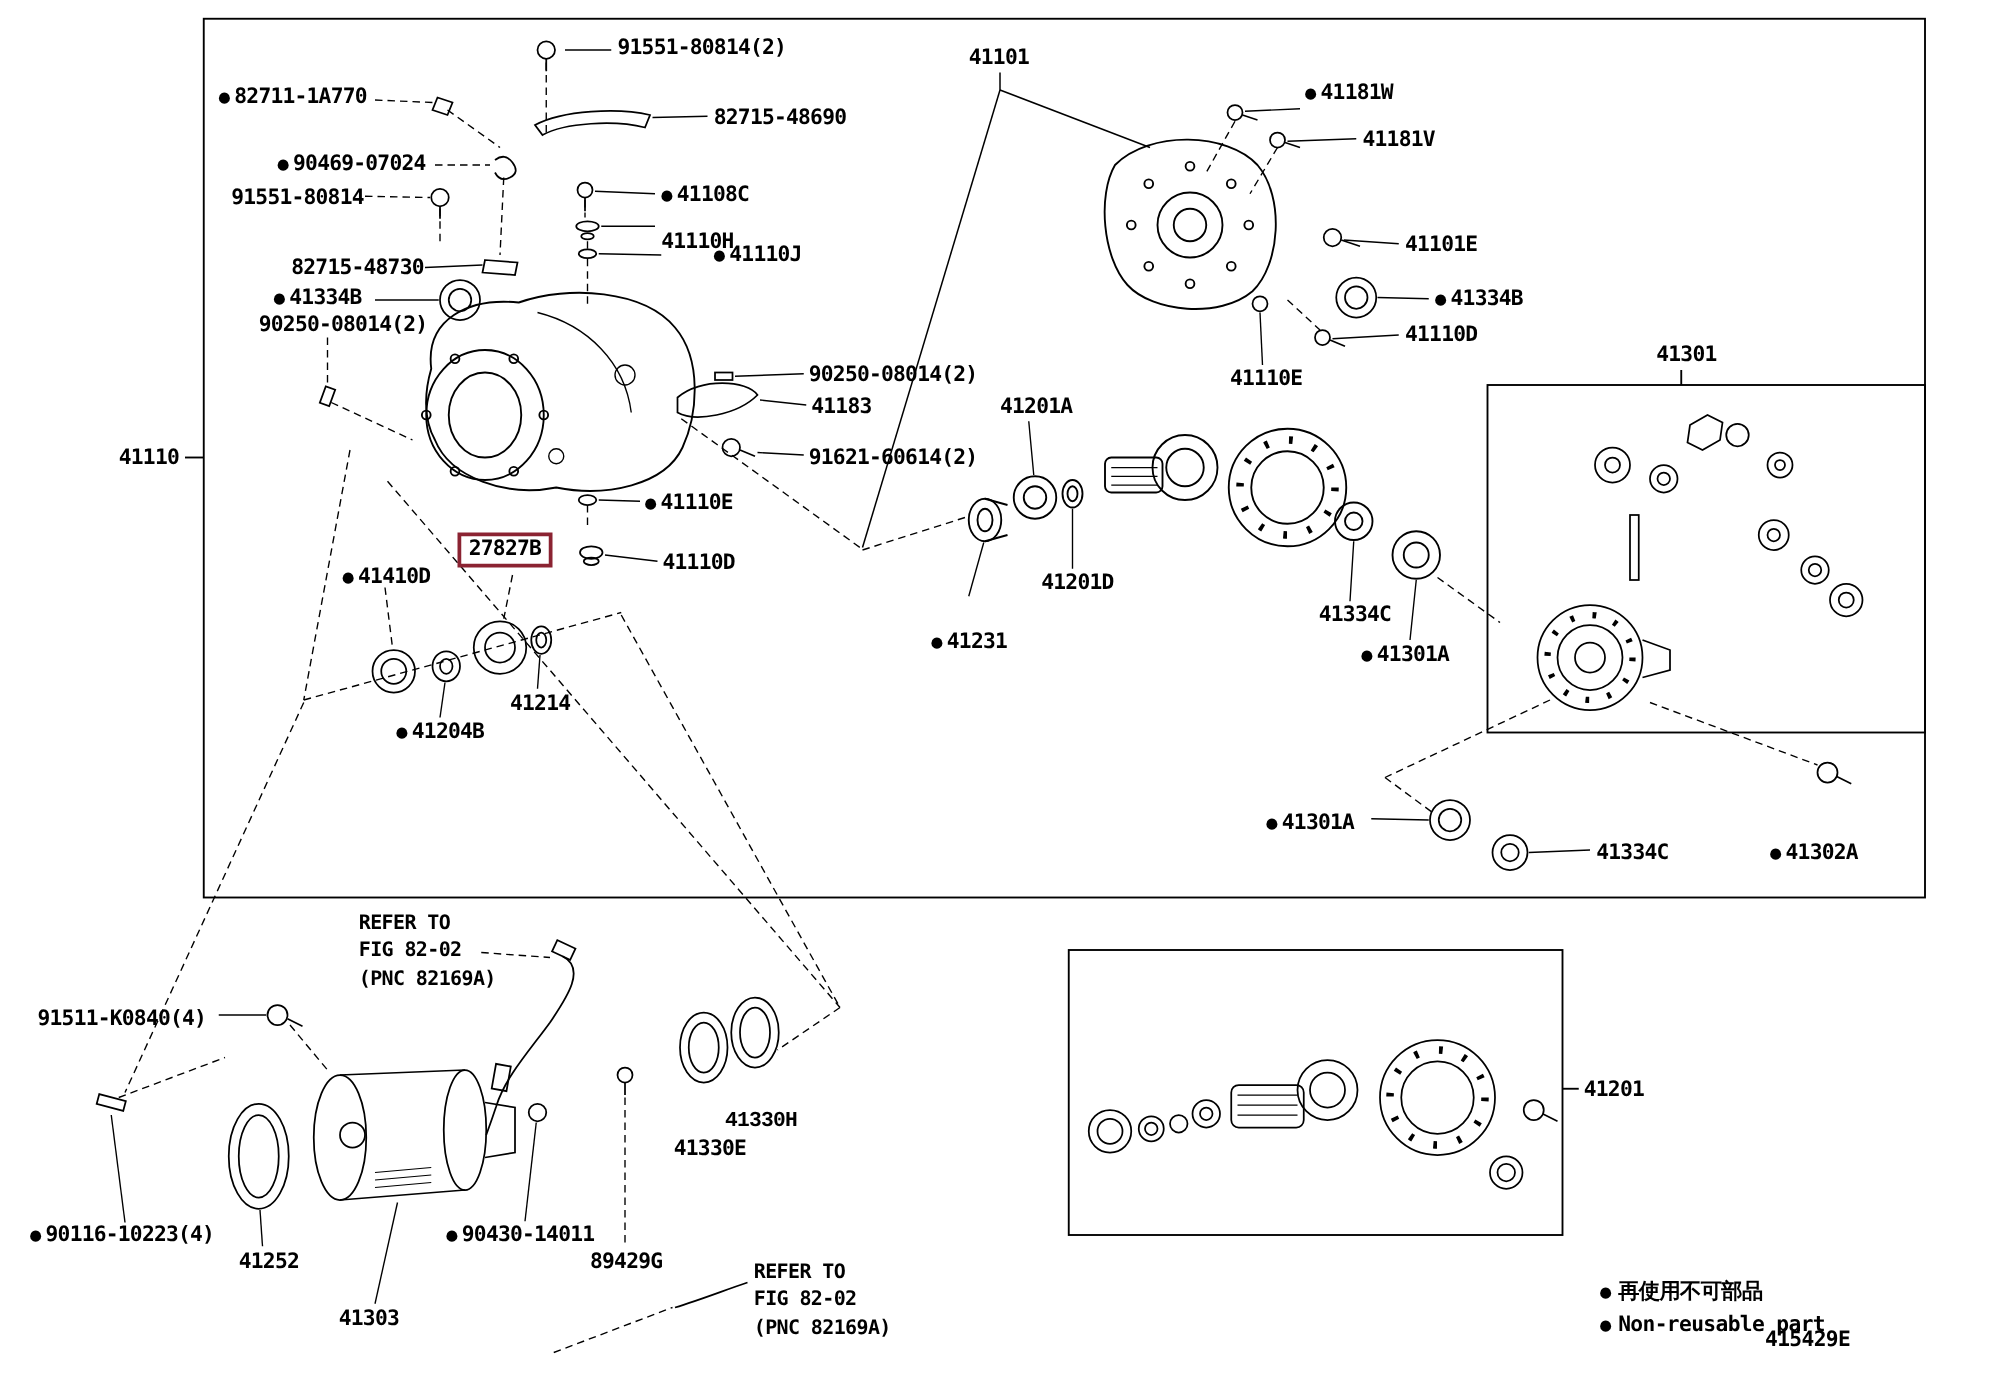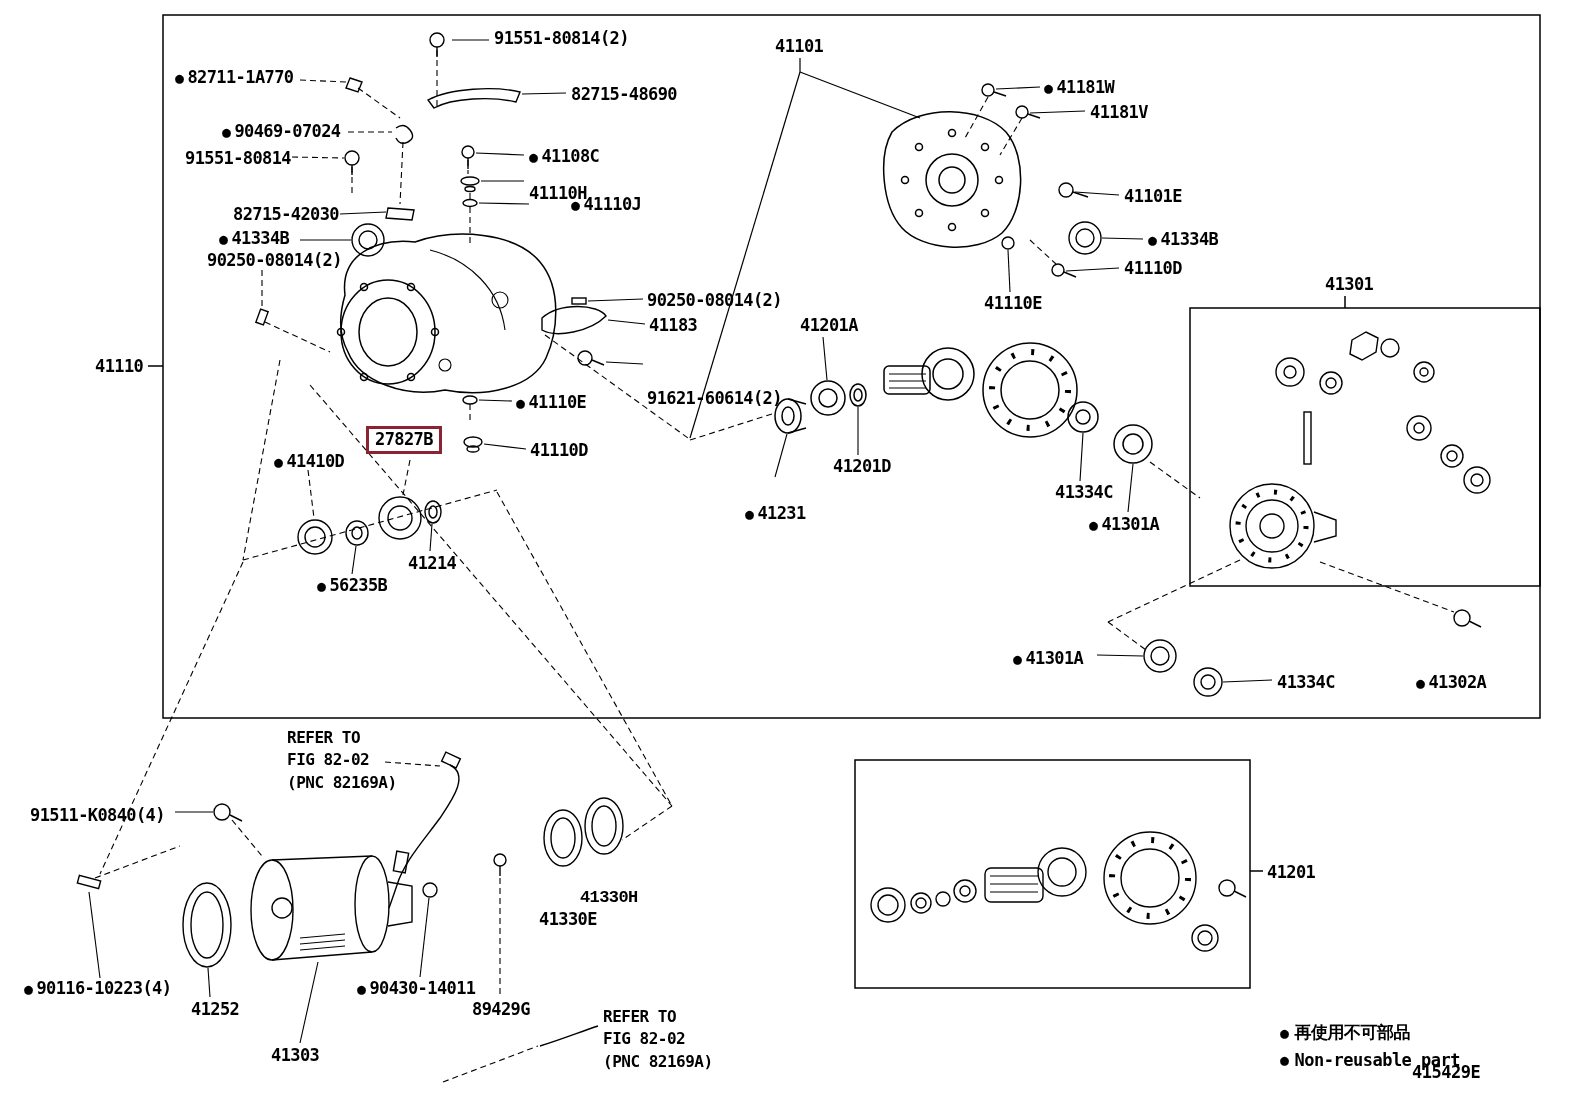--- a/index.html
+++ b/index.html
@@ -313,46 +313,46 @@
 
   <div id="label-layer">
       <div class="part-label" style="left: 494px; top: 29px;"><span>91551-80814(2)</span></div>
       <div class="part-label" style="left: 175px; top: 68px;"><span class="dot">●</span><span>82711-1A770</span></div>
       <div class="part-label" style="left: 571px; top: 85px;"><span>82715-48690</span></div>
       <div class="part-label" style="left: 222px; top: 122px;"><span class="dot">●</span><span>90469-07024</span></div>
       <div class="part-label" style="left: 185px; top: 149px;"><span>91551-80814</span></div>
       <div class="part-label" style="left: 529px; top: 147px;"><span class="dot">●</span><span>41108C</span></div>
       <div class="part-label" style="left: 529px; top: 184px;"><span>41110H</span></div>
       <div class="part-label" style="left: 535px; top: 195px; margin-left: 36px;"><span class="dot">●</span><span>41110J</span></div>
-      <div class="part-label" style="left: 233px; top: 205px;"><span>82715-42030</span></div>
+      <div class="part-label" style="left: 233px; top: 205px;"><span>82715-48730</span></div>
       <div class="part-label" style="left: 219px; top: 229px;"><span class="dot">●</span><span>41334B</span></div>
       <div class="part-label" style="left: 207px; top: 251px;"><span>90250-08014(2)</span></div>
       <div class="part-label" style="left: 775px; top: 37px;"><span>41101</span></div>
-      <div class="part-label" style="left: 1044px; top: 78px;"><span class="dot">●</span><span>41181W</span></div>
+      <div class="part-label" style="left: 1044px; top: 65px;"><span class="dot">●</span><span>41181W</span></div>
       <div class="part-label" style="left: 1090px; top: 103px;"><span>41181V</span></div>
       <div class="part-label" style="left: 1124px; top: 187px;"><span>41101E</span></div>
       <div class="part-label" style="left: 1148px; top: 230px;"><span class="dot">●</span><span>41334B</span></div>
       <div class="part-label" style="left: 1124px; top: 259px;"><span>41110D</span></div>
       <div class="part-label" style="left: 984px; top: 294px;"><span>41110E</span></div>
       <div class="part-label" style="left: 1325px; top: 275px;"><span>41301</span></div>
       <div class="part-label" style="left: 647px; top: 291px;"><span>90250-08014(2)</span></div>
       <div class="part-label" style="left: 649px; top: 316px;"><span>41183</span></div>
-      <div class="part-label" style="left: 647px; top: 357px; margin-top: 32px;"><span>91621-60614(2)</span></div>
+      <div class="part-label" style="left: 647px; top: 357px;"><span>91621-60614(2)</span></div>
       <div class="part-label" style="left: 800px; top: 316px;"><span>41201A</span></div>
       <div class="part-label" style="left: 516px; top: 393px;"><span class="dot">●</span><span>41110E</span></div>
       <div class="part-label" style="left: 95px; top: 357px;"><span>41110</span></div>
       <div class="part-label highlight" style="left: 366px; top: 426px; border-color: rgb(139, 35, 50);"><span>27827B</span></div>
       <div class="part-label" style="left: 530px; top: 441px;"><span>41110D</span></div>
       <div class="part-label" style="left: 274px; top: 452px;"><span class="dot">●</span><span>41410D</span></div>
       <div class="part-label" style="left: 745px; top: 480px; margin-top: 24px;"><span class="dot">●</span><span>41231</span></div>
       <div class="part-label" style="left: 833px; top: 457px;"><span>41201D</span></div>
       <div class="part-label" style="left: 1055px; top: 483px;"><span>41334C</span></div>
       <div class="part-label" style="left: 1089px; top: 515px;"><span class="dot">●</span><span>41301A</span></div>
       <div class="part-label" style="left: 408px; top: 554px;"><span>41214</span></div>
-      <div class="part-label" style="left: 317px; top: 576px;"><span class="dot">●</span><span>56235B</span></div>
+      <div class="part-label" style="left: 317px; top: 576px;"><span class="dot">●</span><span>41204B</span></div>
       <div class="part-label" style="left: 1013px; top: 649px;"><span class="dot">●</span><span>41301A</span></div>
       <div class="part-label" style="left: 1277px; top: 673px;"><span>41334C</span></div>
       <div class="part-label" style="left: 1416px; top: 673px;"><span class="dot">●</span><span>41302A</span></div>
       <div class="part-label" style="left: 30px; top: 806px;"><span>91511-K0840(4)</span></div>
       <div class="part-label" style="left: 580px; top: 888px; font-family: Liberation Mono, monospace;"><span>41330H</span></div>
       <div class="part-label" style="left: 539px; top: 910px;"><span>41330E</span></div>
       <div class="part-label" style="left: 24px; top: 979px;"><span class="dot">●</span><span>90116-10223(4)</span></div>
       <div class="part-label" style="left: 191px; top: 1000px;"><span>41252</span></div>
       <div class="part-label" style="left: 357px; top: 979px;"><span class="dot">●</span><span>90430-14011</span></div>
       <div class="part-label" style="left: 472px; top: 1000px;"><span>89429G</span></div>

